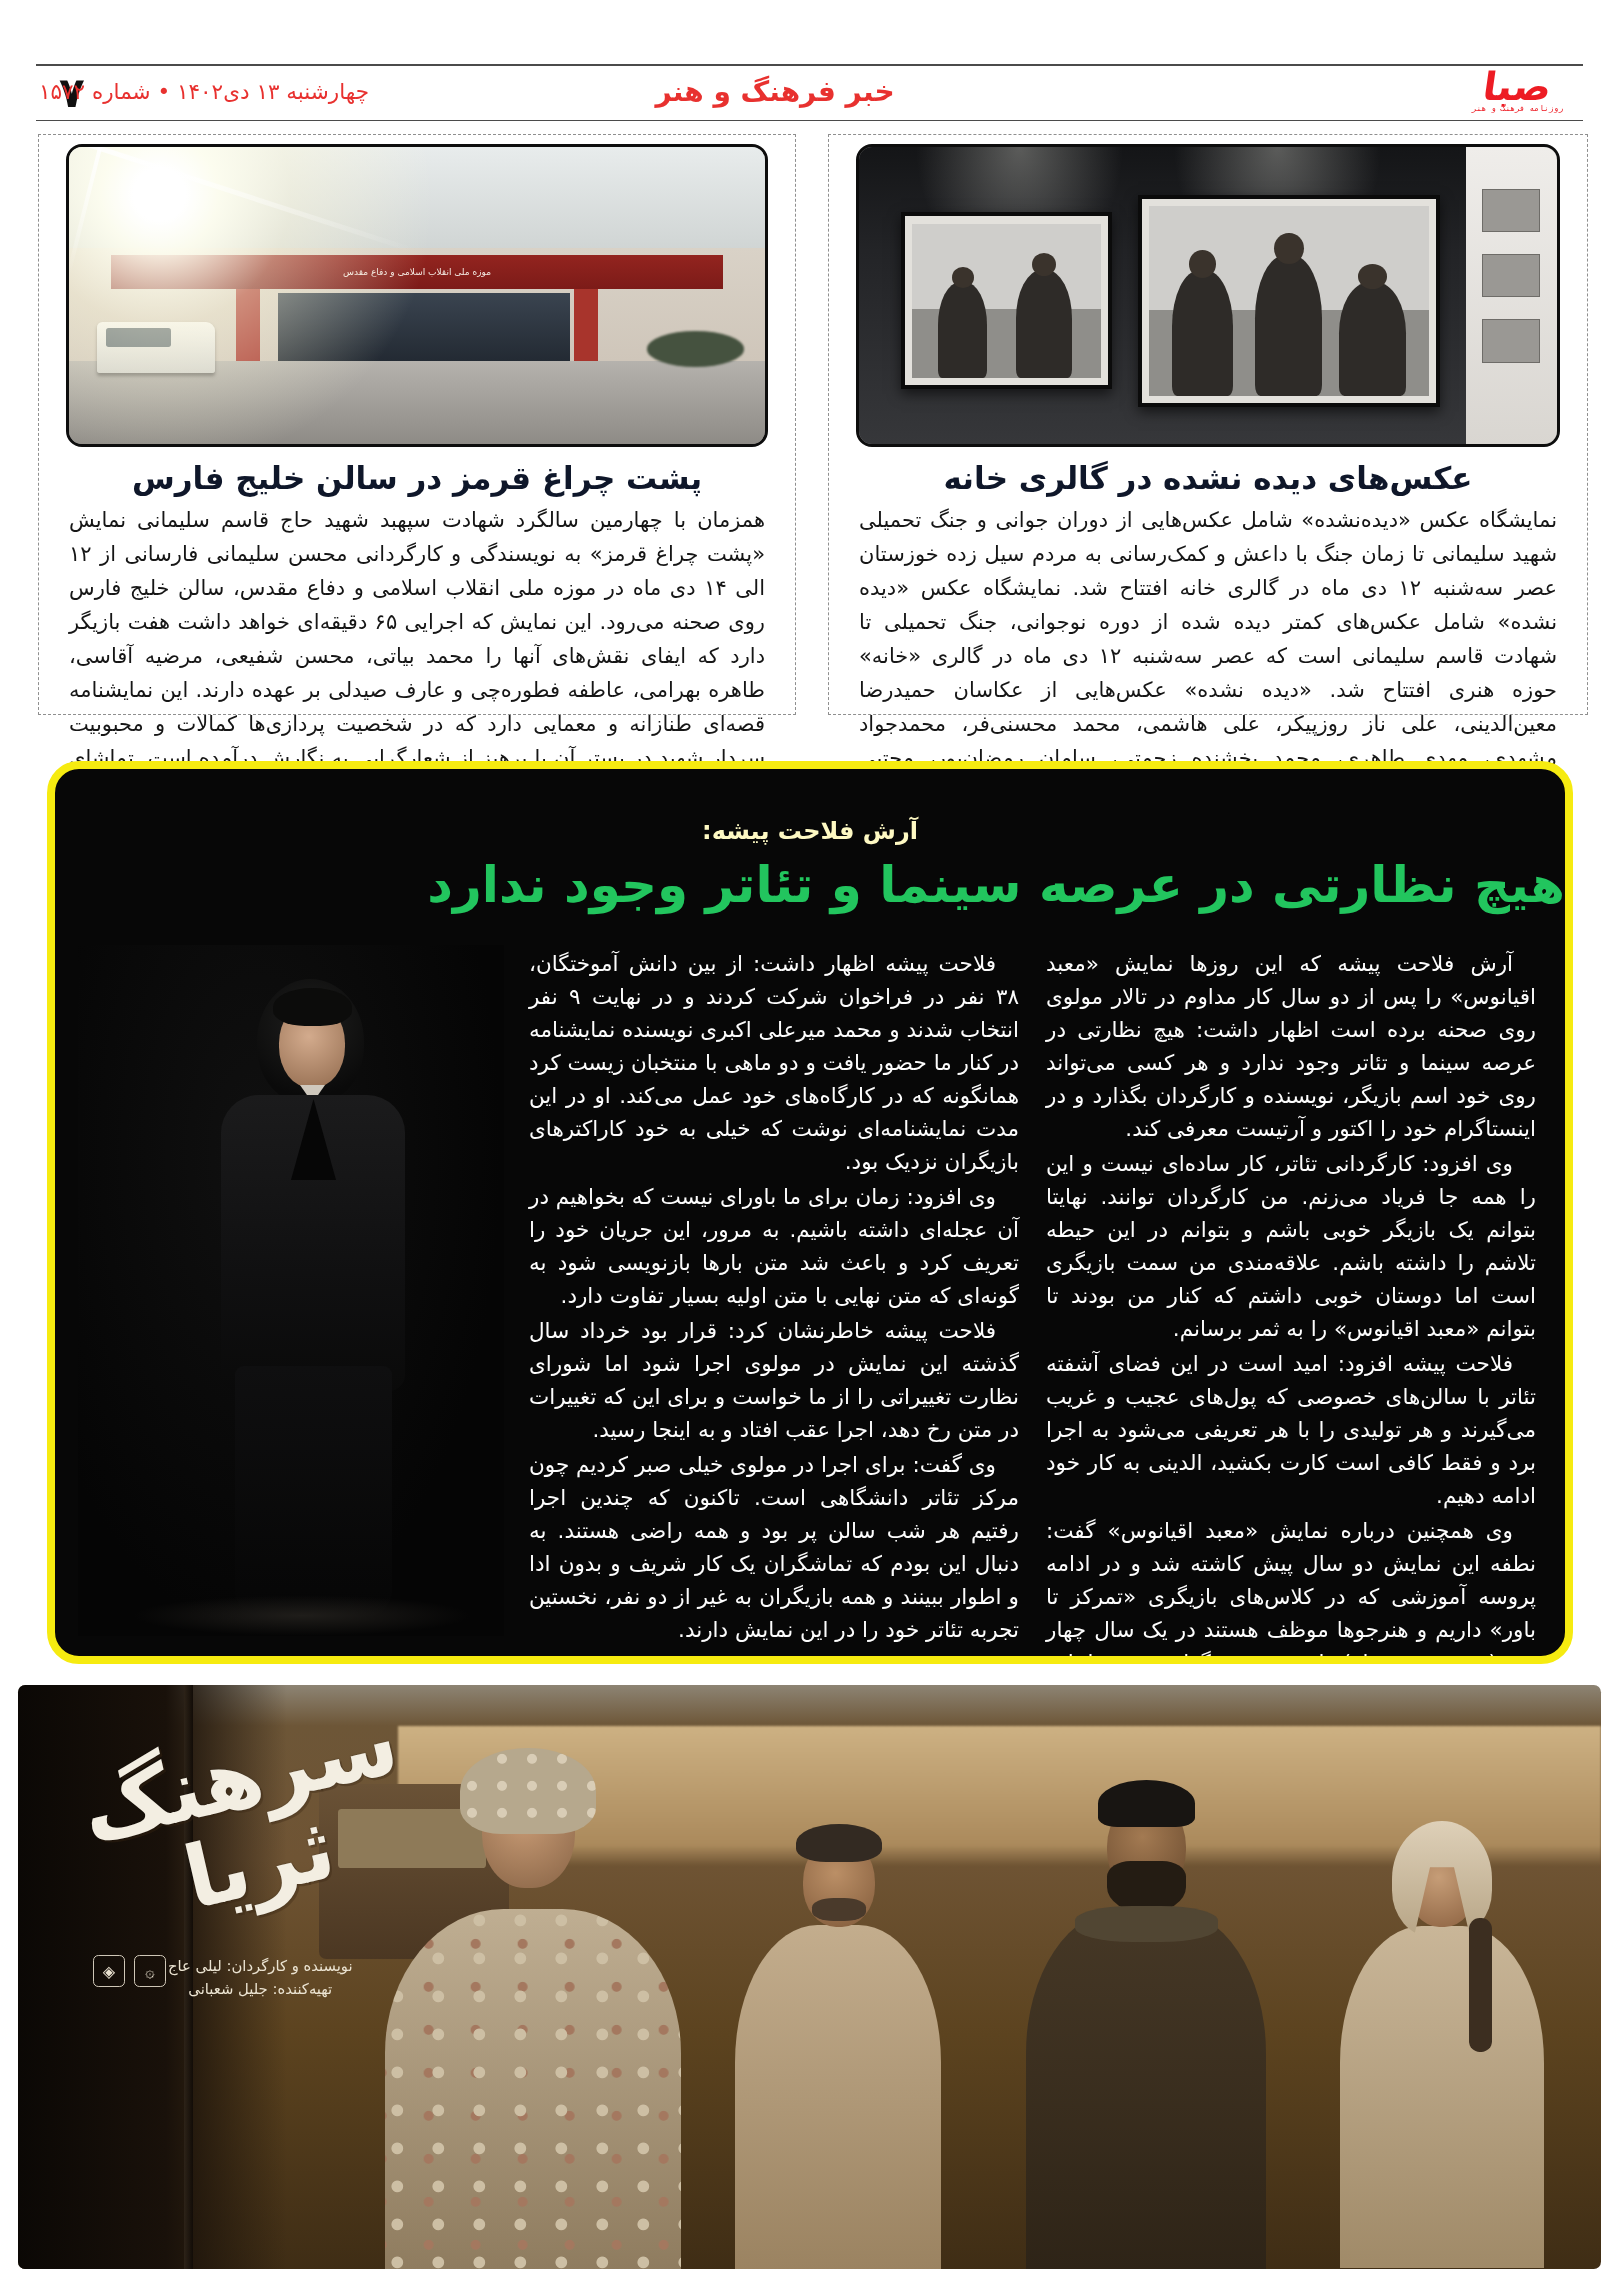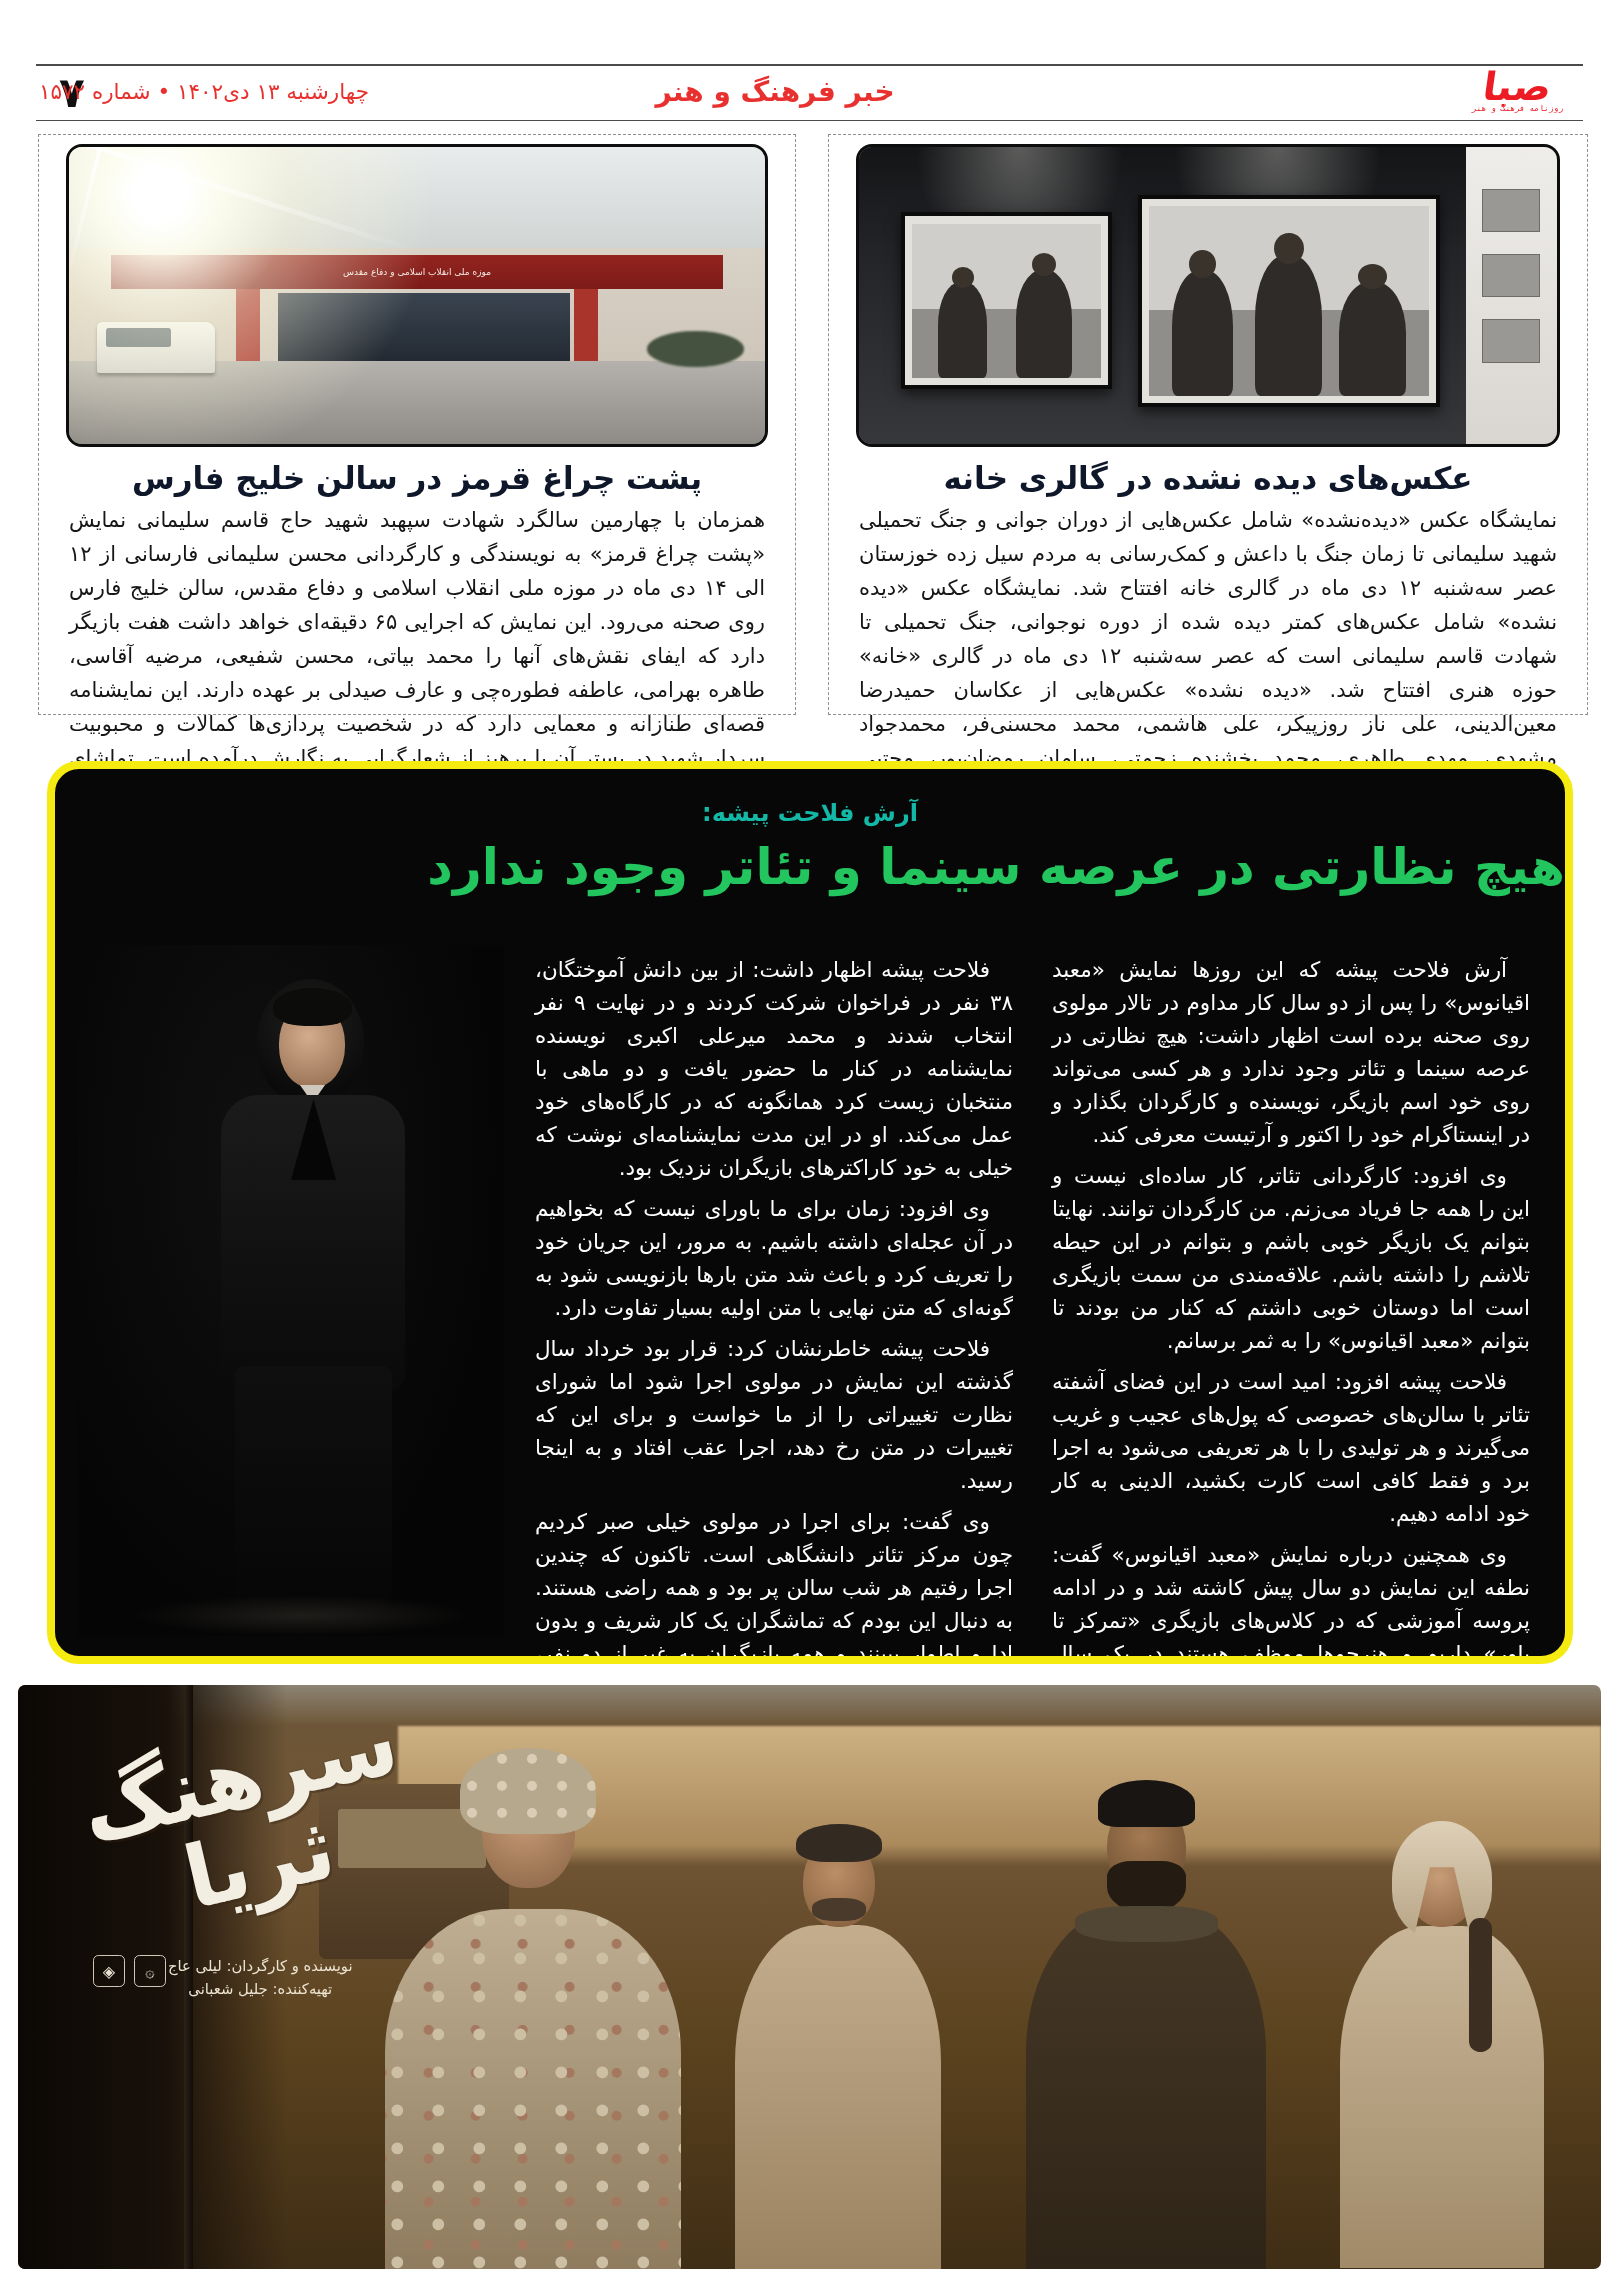--- a/index.html
+++ b/index.html
@@ -50,25 +50,25 @@
   .g-frame{position:absolute;border:4.5px solid #0b0b0b;background:#e3e1dc;box-shadow:0 5.4px 12.5px rgba(0,0,0,.6);padding:7.2px;}
   .g-pic{position:relative;width:100%;height:100%;background:linear-gradient(180deg,#cfcecb 0 55%,#8f8e8a 55% 100%);overflow:hidden;}
   .g-man{position:absolute;bottom:0;background:#2e2b28;border-radius:45% 45% 8% 8%;}
   .g-man:before{content:"";position:absolute;top:-16%;left:28%;width:44%;height:22%;background:#3a332c;border-radius:50%;}
   .g-panel{position:absolute;right:0;top:0;bottom:0;width:13%;background:linear-gradient(180deg,#efedea,#d9d6d1);}
   .g-mini{position:absolute;right:2.5%;width:8%;height:14%;background:#9a9894;border:1.8px solid #6e6c68;}
 
   
   .interview{position:absolute;left:47px;top:761px;width:1510px;height:887px;background:#070707;
              border:8px solid #f6eb10;border-radius:32px;overflow:hidden;}
-  .iv-kicker{margin-top:30px;text-align:center;font-size:24px;font-weight:bold;color:#14b8a6;}
+  .iv-kicker{margin-top:48px;text-align:center;font-size:24px;font-weight:bold;color:#fef9c3;}
   .iv-title{margin-top:11px;text-align:right;font-size:50px;font-weight:800;color:#22c55e;}
   .iv-content{position:absolute;left:23px;right:27px;top:176px;bottom:19.7px;display:flex;gap:23px;}
   .iv-col{width:494px;flex:0 0 494px;color:#fdfdfd;font-size:21.5px;line-height:33px;text-align:justify;}
-  .iv-col p{margin:8px;text-indent:23px;}
+  .iv-col p{margin:2px;text-indent:23px;}
   .iv-photo{flex:1 1 auto;position:relative;background:radial-gradient(ellipse at 42% 30%,#101010 0%,#050505 70%);}
   .w-hair{position:absolute;left:179px;top:34px;width:107px;height:125px;background:radial-gradient(circle at 50% 35%,#20201f,#0a0a0a 75%);border-radius:50% 50% 46% 46%;}
   .w-face{position:absolute;left:201px;top:57px;width:66px;height:86px;background:radial-gradient(circle at 45% 40%,#d3ab8d,#9a7356 85%);border-radius:48%;}
   .w-fringe{position:absolute;left:195px;top:43px;width:79px;height:38px;background:#0c0c0b;border-radius:50% 50% 40% 40%;}
   .w-collar{position:absolute;left:222px;top:140px;width:25px;height:18px;background:#cfc8bd;clip-path:polygon(50% 100%,0 0,100% 0);}
   .w-body{position:absolute;left:143px;top:150px;width:184px;height:296px;background:linear-gradient(180deg,#1b1b1c,#101011 60%,#0a0a0a);border-radius:38px 38px 16px 16px;}
   .w-lapel{position:absolute;left:213px;top:154px;width:45px;height:81px;background:#060606;clip-path:polygon(50% 0,0 100%,100% 100%);}
   .w-skirt{position:absolute;left:157px;top:421px;width:157px;height:251px;background:linear-gradient(180deg,#0f0f10,#060606);border-radius:9px 9px 27px 27px;}
   .w-glow{position:absolute;left:54px;bottom:0;width:340px;height:41px;background:radial-gradient(ellipse at center,#1f1d1a 0%,transparent 70%);}
 

